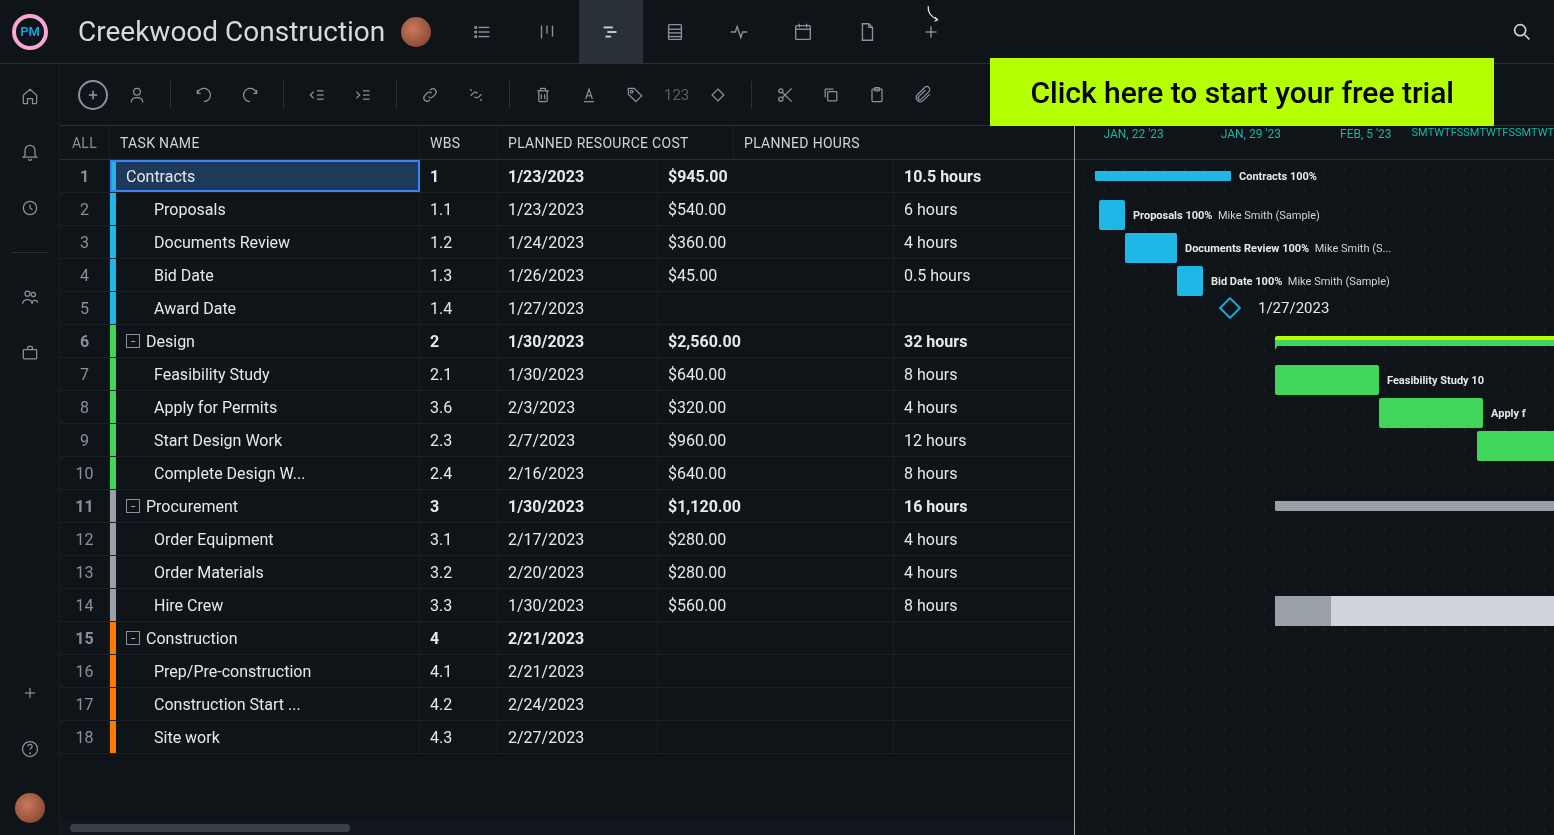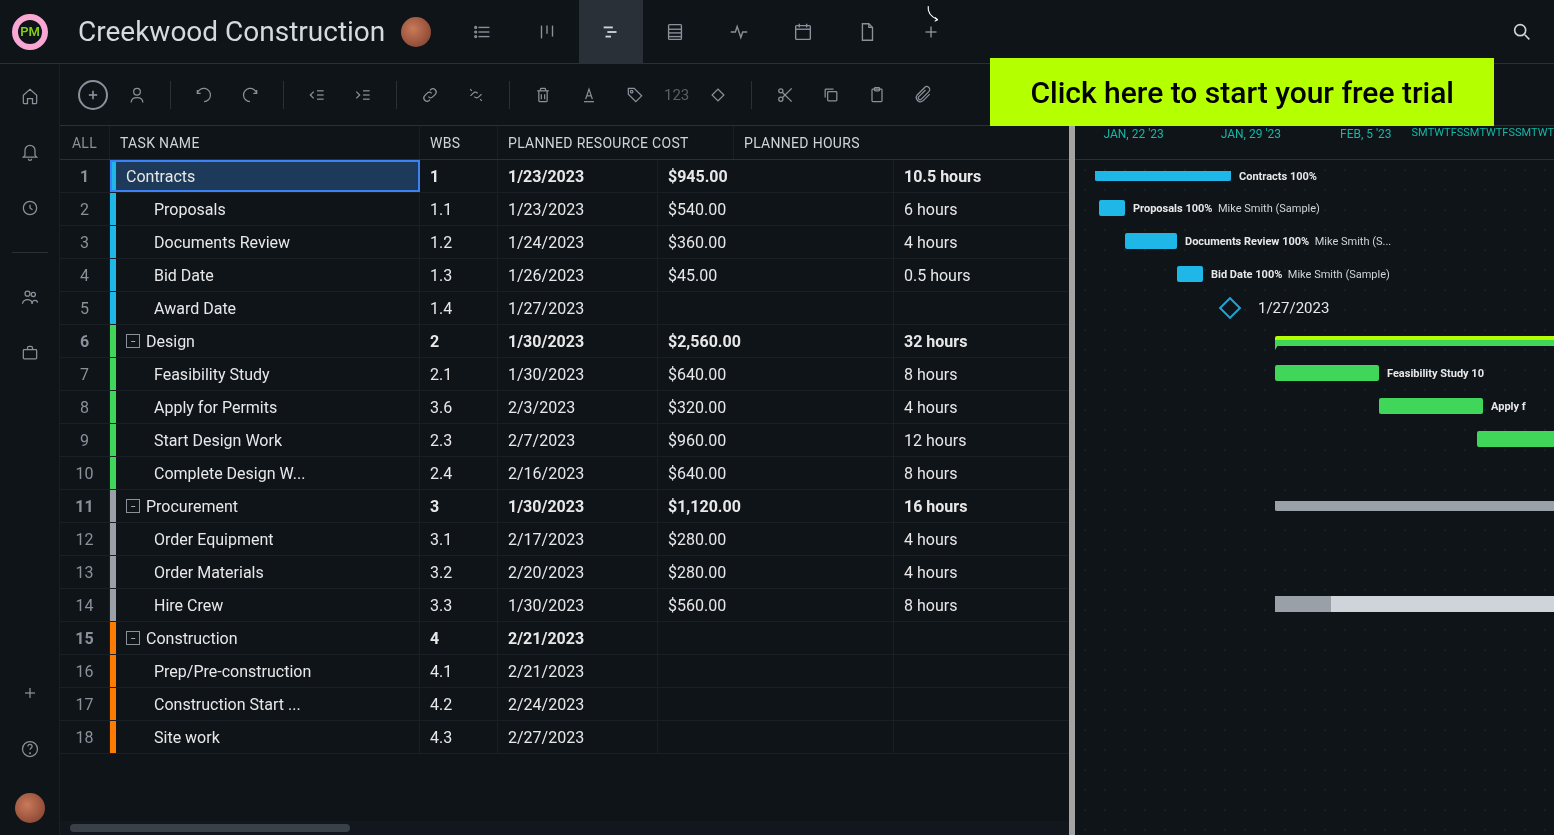--- a/index.html
+++ b/index.html
@@ -2,21 +2,21 @@
 <html><head>
 <meta charset="utf-8">
 <style>
   * { box-sizing: border-box; margin: 0; padding: 0; }
   html, body { width: 1554px; height: 835px; overflow: hidden; font-family: -apple-system, BlinkMacSystemFont, "Segoe UI", Roboto, sans-serif; background: #0f1419; color: #e8e8e8; }
   body { display: flex; flex-direction: column; }
 
   
   .top-header { height: 64px; display: flex; align-items: center; border-bottom: 1px solid #2a3038; padding-left: 0; }
   .logo-cell { width: 60px; height: 64px; display: flex; align-items: center; justify-content: center; }
-  .logo-circle { width: 36px; height: 36px; border: 6px solid #f9a8d4; border-radius: 50%; display: flex; align-items: center; justify-content: center; font-size: 13px; color: #84cc16; font-weight: 600; }
+  .logo-circle { width: 36px; height: 36px; border: 4px solid #f9a8d4; border-radius: 50%; display: flex; align-items: center; justify-content: center; font-size: 13px; color: #0ea5e9; font-weight: 600; }
   .project-title { font-size: 28px; color: #d5dae0; font-weight: 400; margin-left: 18px; margin-right: 16px; }
   .avatar-small { width: 30px; height: 30px; border-radius: 50%; background: radial-gradient(circle at 40% 40%, #c97a5a, #7a3a2a); margin-right: 20px; }
   .view-tabs { display: flex; height: 64px; }
   .view-tab { width: 64px; height: 64px; display: flex; align-items: center; justify-content: center; color: #8a919a; cursor: pointer; }
   .view-tab.active { background: #2a3038; color: #cfd4da; }
   .header-spacer { flex: 1; }
   .search-btn { width: 64px; height: 64px; display: flex; align-items: center; justify-content: center; color: #cfd4da; cursor: pointer; }
 
   
   .body { flex: 1; display: flex; min-height: 0; }
@@ -38,21 +38,21 @@
   .tool-text { color: #5a6068; font-size: 15px; }
 
   
   .cta-banner { position: absolute; right: 60px; top: -6px; height: 68px; background: #b4ff00; color: #000; font-size: 30px; font-weight: 500; display: flex; align-items: center; padding: 0 40px; z-index: 10; }
   .cta-arrow { position: absolute; right: 610px; top: -60px; z-index: 11; pointer-events: none; }
 
   
   .content { flex: 1; display: flex; min-height: 0; }
 
   
-  .grid { width: 1015px; display: flex; flex-direction: column; border-right: 6px solid #a3a3a3; justify-content: center; }
+  .grid { width: 1015px; display: flex; flex-direction: column; border-right: 1px solid #a3a3a3; justify-content: center; }
   .grid-header { height: 34px; display: flex; font-size: 14px; color: #cfd4da; border-bottom: 1px solid #2a3038; }
   .gh, .gc { display: flex; align-items: center; padding: 0 10px; border-right: 1px solid #1a1f26; overflow: hidden; white-space: nowrap; text-overflow: ellipsis; }
   .gh { font-weight: 400; letter-spacing: 0.3px; }
   .col-num { width: 50px; justify-content: center; color: #8a919a; }
   .col-name { width: 310px; }
   .col-wbs { width: 78px; }
   .col-start { width: 160px; }
   .col-cost { width: 236px; }
   .col-hours { width: 161px; border-right: none; }
 
@@ -71,21 +71,21 @@
   
   .gantt { flex: 1; display: flex; flex-direction: column; min-width: 0; background: #0f1419; position: relative; }
   .gantt::before { content: ''; position: absolute; inset: 34px 0 0 0; background-image: radial-gradient(#1a2028 1px, transparent 1px); background-size: 20px 20px; pointer-events: none; }
   .gantt-header { height: 34px; display: flex; flex-direction: row; border-bottom: 1px solid #2a3038; font-size: 12px; color: #14b8a6; position: relative; z-index: 1; }
   .gantt-weeks { flex: 1; display: flex; }
   .gantt-week { flex: 1; text-align: center; padding-top: 1px; }
   .gantt-days { height: 16px; display: flex; }
   .gantt-day { flex: 1; text-align: center; font-size: 11px; }
   .gantt-body { flex: 1; position: relative; z-index: 1; }
   .gantt-row { height: 33px; position: relative; }
-  .bar { position: absolute; height: 16px; top: 7px; border-radius: 2px; }
+  .bar { position: absolute; height: 30px; top: 7px; border-radius: 2px; }
   .bar-summary { height: 10px; top: 11px; }
   .bar-summary::before, .bar-summary::after { content: ''; position: absolute; top: 0; width: 0; height: 0; border-top: 10px solid currentColor; }
   .bar-summary::before { left: 0; border-right: 6px solid transparent; }
   .bar-summary::after { right: 0; border-left: 6px solid transparent; }
   .bar-label { position: absolute; left: 100%; top: 50%; transform: translateY(-50%); white-space: nowrap; font-size: 11px; margin-left: 8px; color: #e8e8e8; }
   .bar-label .pct { font-weight: 700; }
   .bar-label .assignee { color: #cfd4da; font-weight: 400; }
   .milestone { position: absolute; width: 16px; height: 16px; transform: rotate(45deg); border: 2px solid #22a6d6; background: #0f1419; top: 8px; }
   .milestone-label { position: absolute; top: 7px; font-size: 15px; white-space: nowrap; }
 

